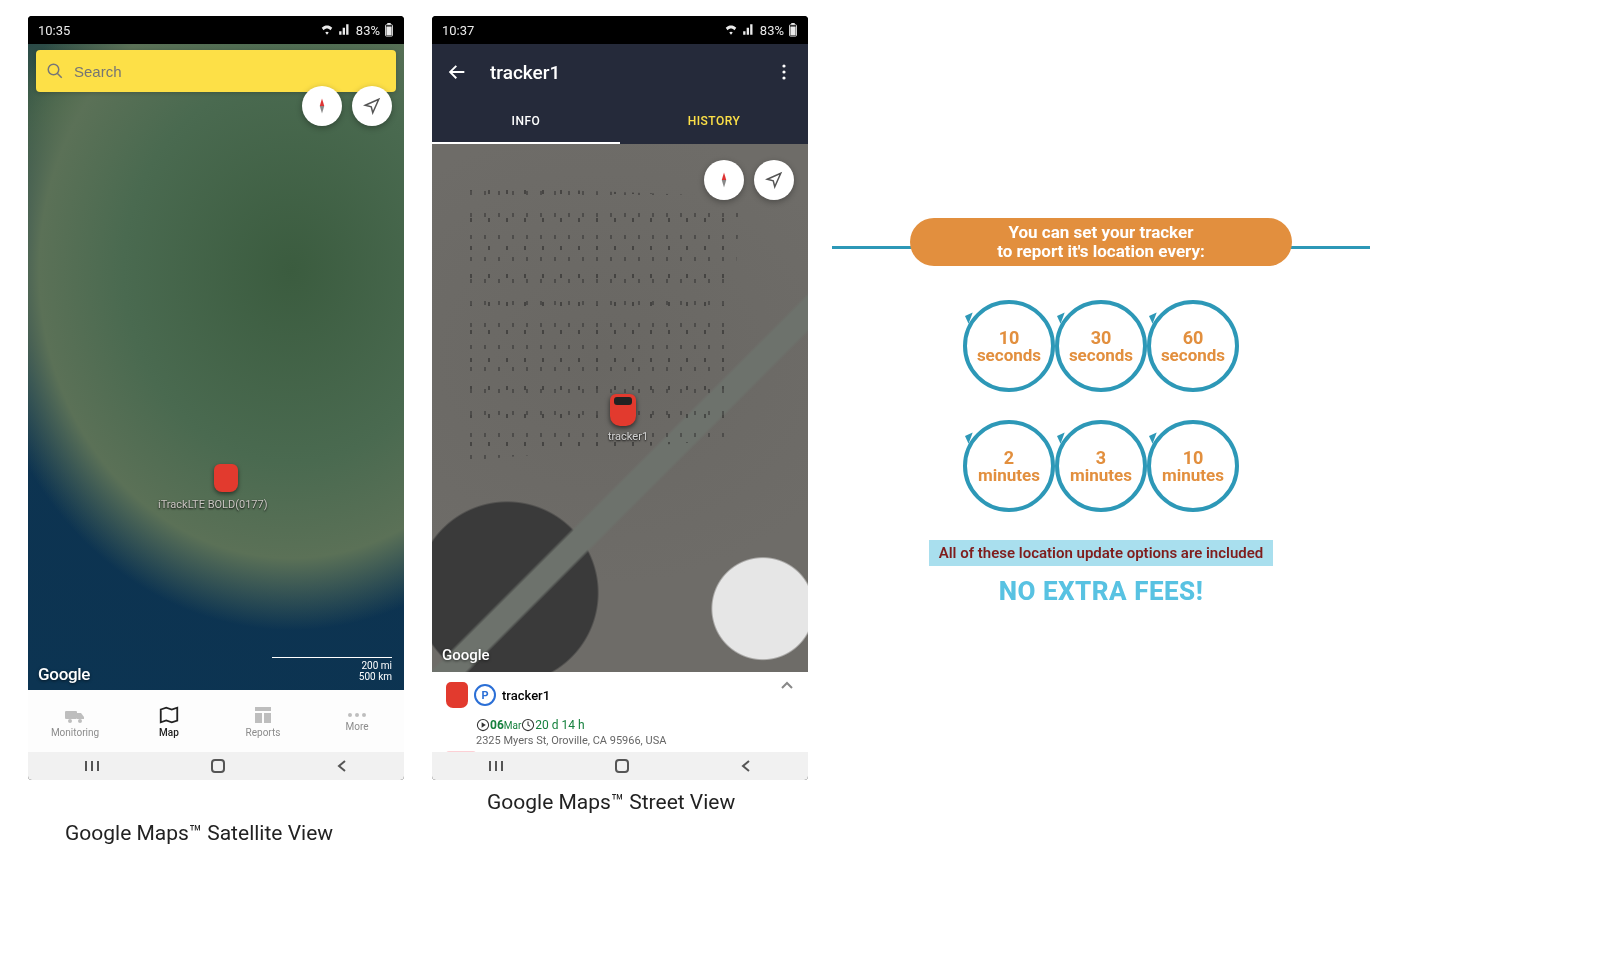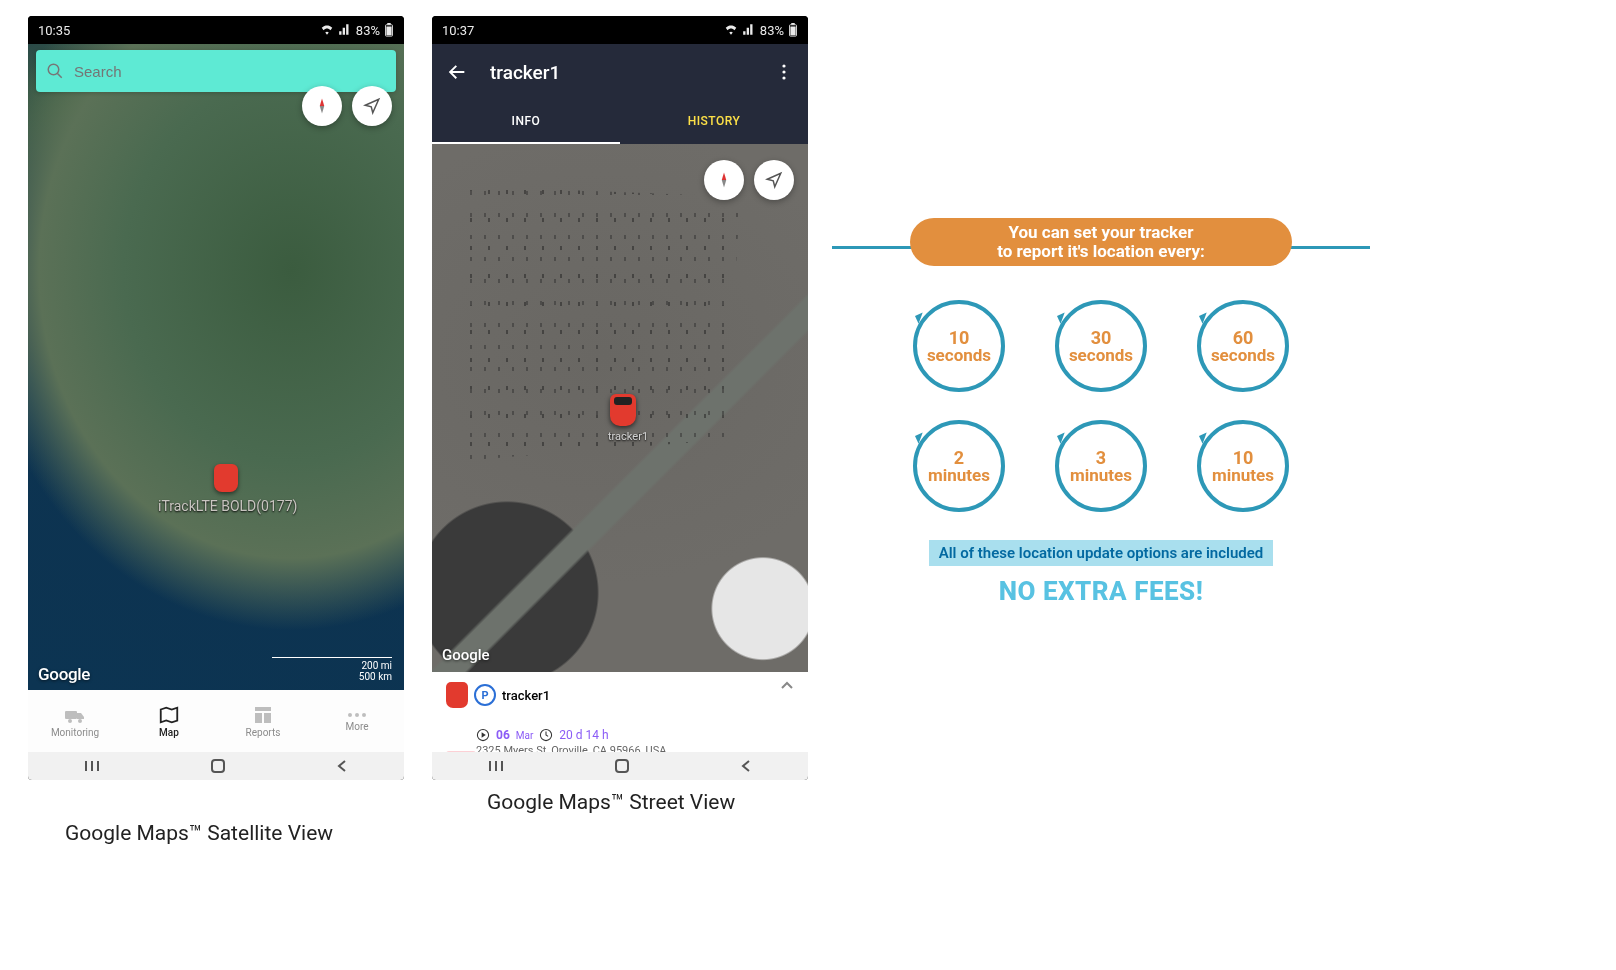--- a/index.html
+++ b/index.html
@@ -27,21 +27,21 @@
     justify-content:space-between;
     font-size:13px;
     padding:0 10px;
   }
   .status-right { display:flex; align-items:flex-start; gap:4px; }
   .status-right svg { vertical-align:middle; }
   
   #phone1 { top:16px; left:28px; }
   .searchbar {
     position:absolute; top:34px; left:8px; right:8px; height:42px;
-    background:#5eead4; border-radius:4px;
+    background:#fde047; border-radius:4px;
     display:flex; align-items:center; padding:0 10px;
     box-shadow:0 1px 4px rgba(0,0,0,.2);
   }
   .searchbar input {
     border:none; outline:none; font-size:15px; color:#777;
     flex:1; margin-left:8px; background:transparent;
   }
   .mapview1 {
     position:absolute; top:28px; left:0; right:0; bottom:90px;
     background: linear-gradient(160deg,#13324a 0%,#13324a 45%, #2d5a3a 45%, #3a5a47 60%, #4a6a4d 100%);
@@ -61,21 +61,21 @@
     width:40px; height:40px; border-radius:50%; background:#fff;
     display:flex; align-items:center; justify-content:center;
     box-shadow:0 2px 6px rgba(0,0,0,.3);
   }
   .tracker-pin1 {
     position:absolute; left:186px; top:420px; width:24px; height:28px;
     background:#e23a2e; border-radius:6px 6px 8px 8px;
     box-shadow:0 2px 4px rgba(0,0,0,.5);
   }
   .tracker-label1 {
-    position:absolute; left:130px; top:454px; color:#c9c5c1; font-size:14px;
+    position:absolute; left:130px; top:454px; color:#c9c5c1; font-size:11px;
     text-shadow:0 1px 2px #000;
   }
   .google-logo {
     position:absolute; left:10px; bottom:6px;
     color:#fff; font-weight:500; font-size:17px; letter-spacing:-.3px;
     text-shadow:0 1px 3px rgba(0,0,0,.6);
   }
   .scale {
     position:absolute; right:12px; bottom:8px; color:#fff; font-size:10px;
     text-align:right;
@@ -156,55 +156,55 @@
   }
   .infopanel {
     position:absolute; top:656px; left:0; right:0; height:80px;
     background:#fff; padding:10px 14px;
   }
   .infopanel .row1{ display:flex; align-items:center; gap:6px;}
   .car-mini{ width:22px; height:26px; background:#e23a2e; border-radius:5px 5px 7px 7px;}
   .p-badge{ width:18px;height:18px;border:2px solid #2b6fd6;border-radius:50%;
     color:#2b6fd6;font-size:11px;font-weight:700;display:flex;align-items:center;justify-content:center;}
   .infopanel .name{ font-size:13px; font-weight:500; }
-  .infopanel .row2{ display:flex; align-items:center; gap:6px; margin-top:20px; font-size:12px; color:#8b5cf6; margin-left:30px;}
+  .infopanel .row2{ display:flex; align-items:center; margin-top:10px; font-size:12px; color:#15803d; margin-left:30px;}
   .infopanel .addr{ font-size:11px; color:#666; margin-left:30px; margin-top:2px;}
   .chev-up { position:absolute; right:14px; top:8px; color:#888;}
   .pill-5h {
     position:absolute; left:14px; bottom:6px;
     background:#fcd0d5; color:#555; font-size:10px; padding:2px 8px; border-radius:3px;
   }
   
   .infog { position:absolute; left:840px; top:218px; width:522px; }
   .banner-wrap { position:relative; height:48px;}
   .hr-line { position:absolute; top:28px; left:-8px; right:-8px; height:3px; background:#2d98b7;}
   .banner {
     position:absolute; left:70px; right:70px; top:0; bottom:0;
     background:#e28f3e; border-radius:28px;
     color:#fff; font-weight:700; text-align:center;
     display:flex; flex-direction:column; justify-content:center;
     font-size:17px; line-height:1.1;
   }
-  .rings { display:flex; justify-content:center; gap:50px; margin-top:34px;}
+  .rings { display:flex; justify-content:center; margin-top:34px;}
   .rings + .rings { margin-top:28px; }
   .ring {
     width:84px; height:84px; border:4px solid #2d98b7; border-radius:50%;
     position:relative; display:flex; flex-direction:column; align-items:center; justify-content:center;
     color:#e28f3e; font-weight:700;
   }
   .ring::before{
     content:""; position:absolute; left:-8px; top:6px;
     border:6px solid transparent; border-right-color:#2d98b7;
     transform:rotate(20deg);
   }
   .ring .n{ font-size:18px; line-height:1;}
   .ring .u{ font-size:17px; line-height:1;}
   .included {
     margin:28px auto 0; display:block; width:fit-content;
-    background:#a9dfee; color:#0369a1; font-weight:600; font-size:15px; padding:4px 10px;
+    background:#a9dfee; color:#7f1d1d; font-weight:600; font-size:15px; padding:4px 10px;
   }
   .nofees {
     text-align:center; margin-top:10px;
     color:#58c2e2; font-weight:800; font-size:26px; letter-spacing:.5px;
   }
 </style>
 </head>
 <body>
 
 <div class="phone" id="phone1">

